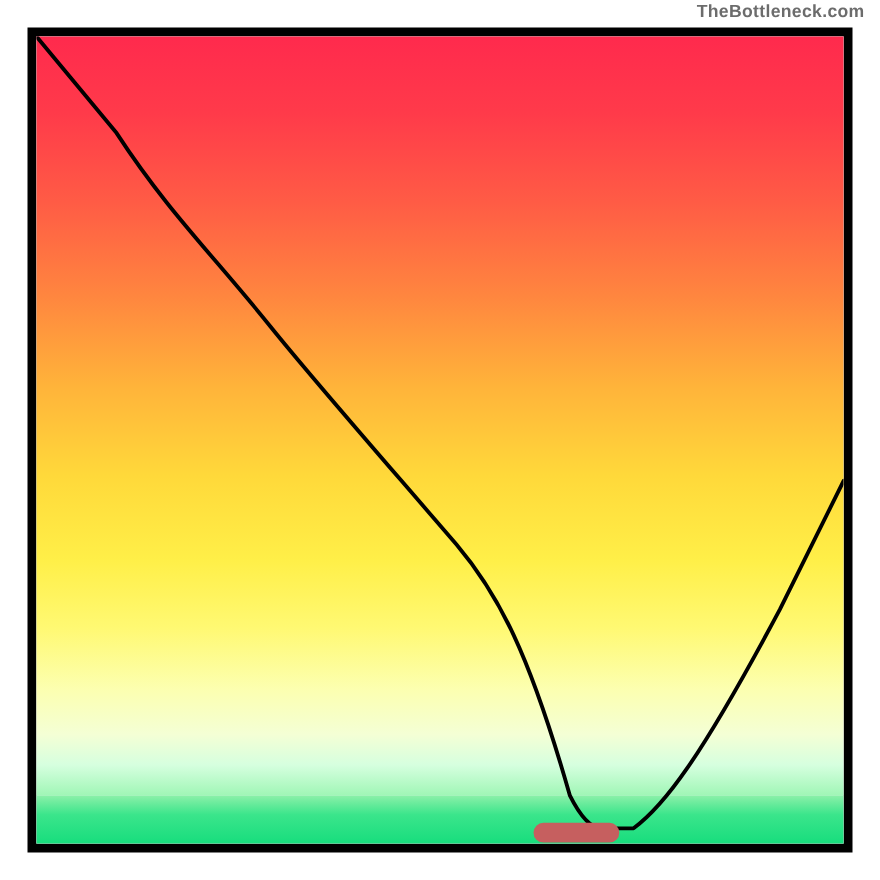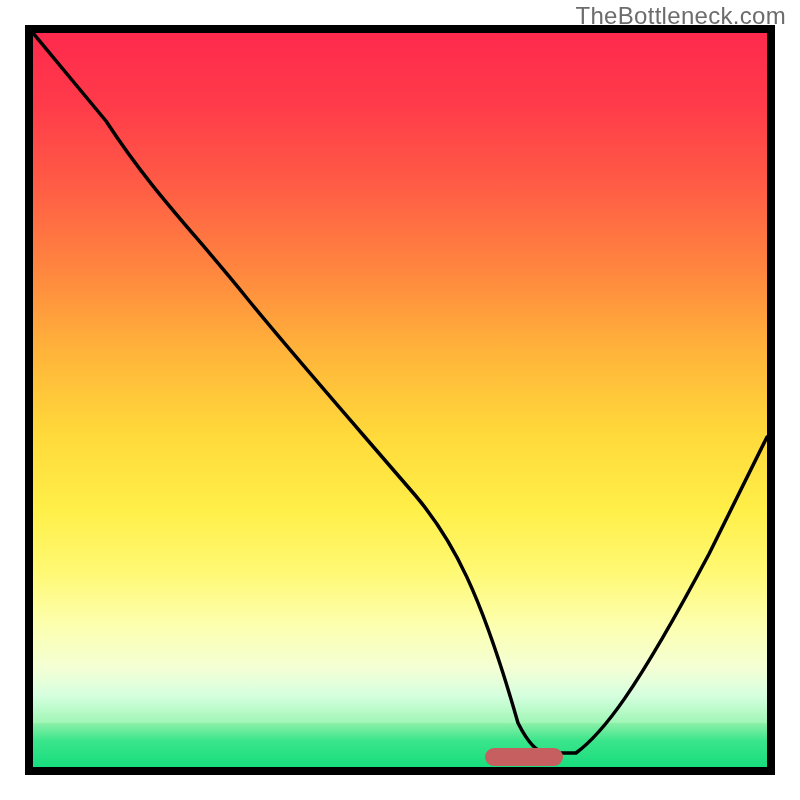--- a/index.html
+++ b/index.html
@@ -13,22 +13,22 @@
   }
   .stage {
     position: relative;
     width: 800px;
     height: 800px;
   }
   .attribution {
     position: absolute;
     top: 2px;
     right: 14px;
-    font-size: 24px;
-    font-weight: 400;
+    font-size: 16px;
+    font-weight: 700;
     color: #6c6c6c;
     letter-spacing: 0.3px;
   }
   .plot {
     position: absolute;
     left: 25px;
     top: 25px;
     width: 750px;
     height: 750px;
     border: 8px solid #000;

